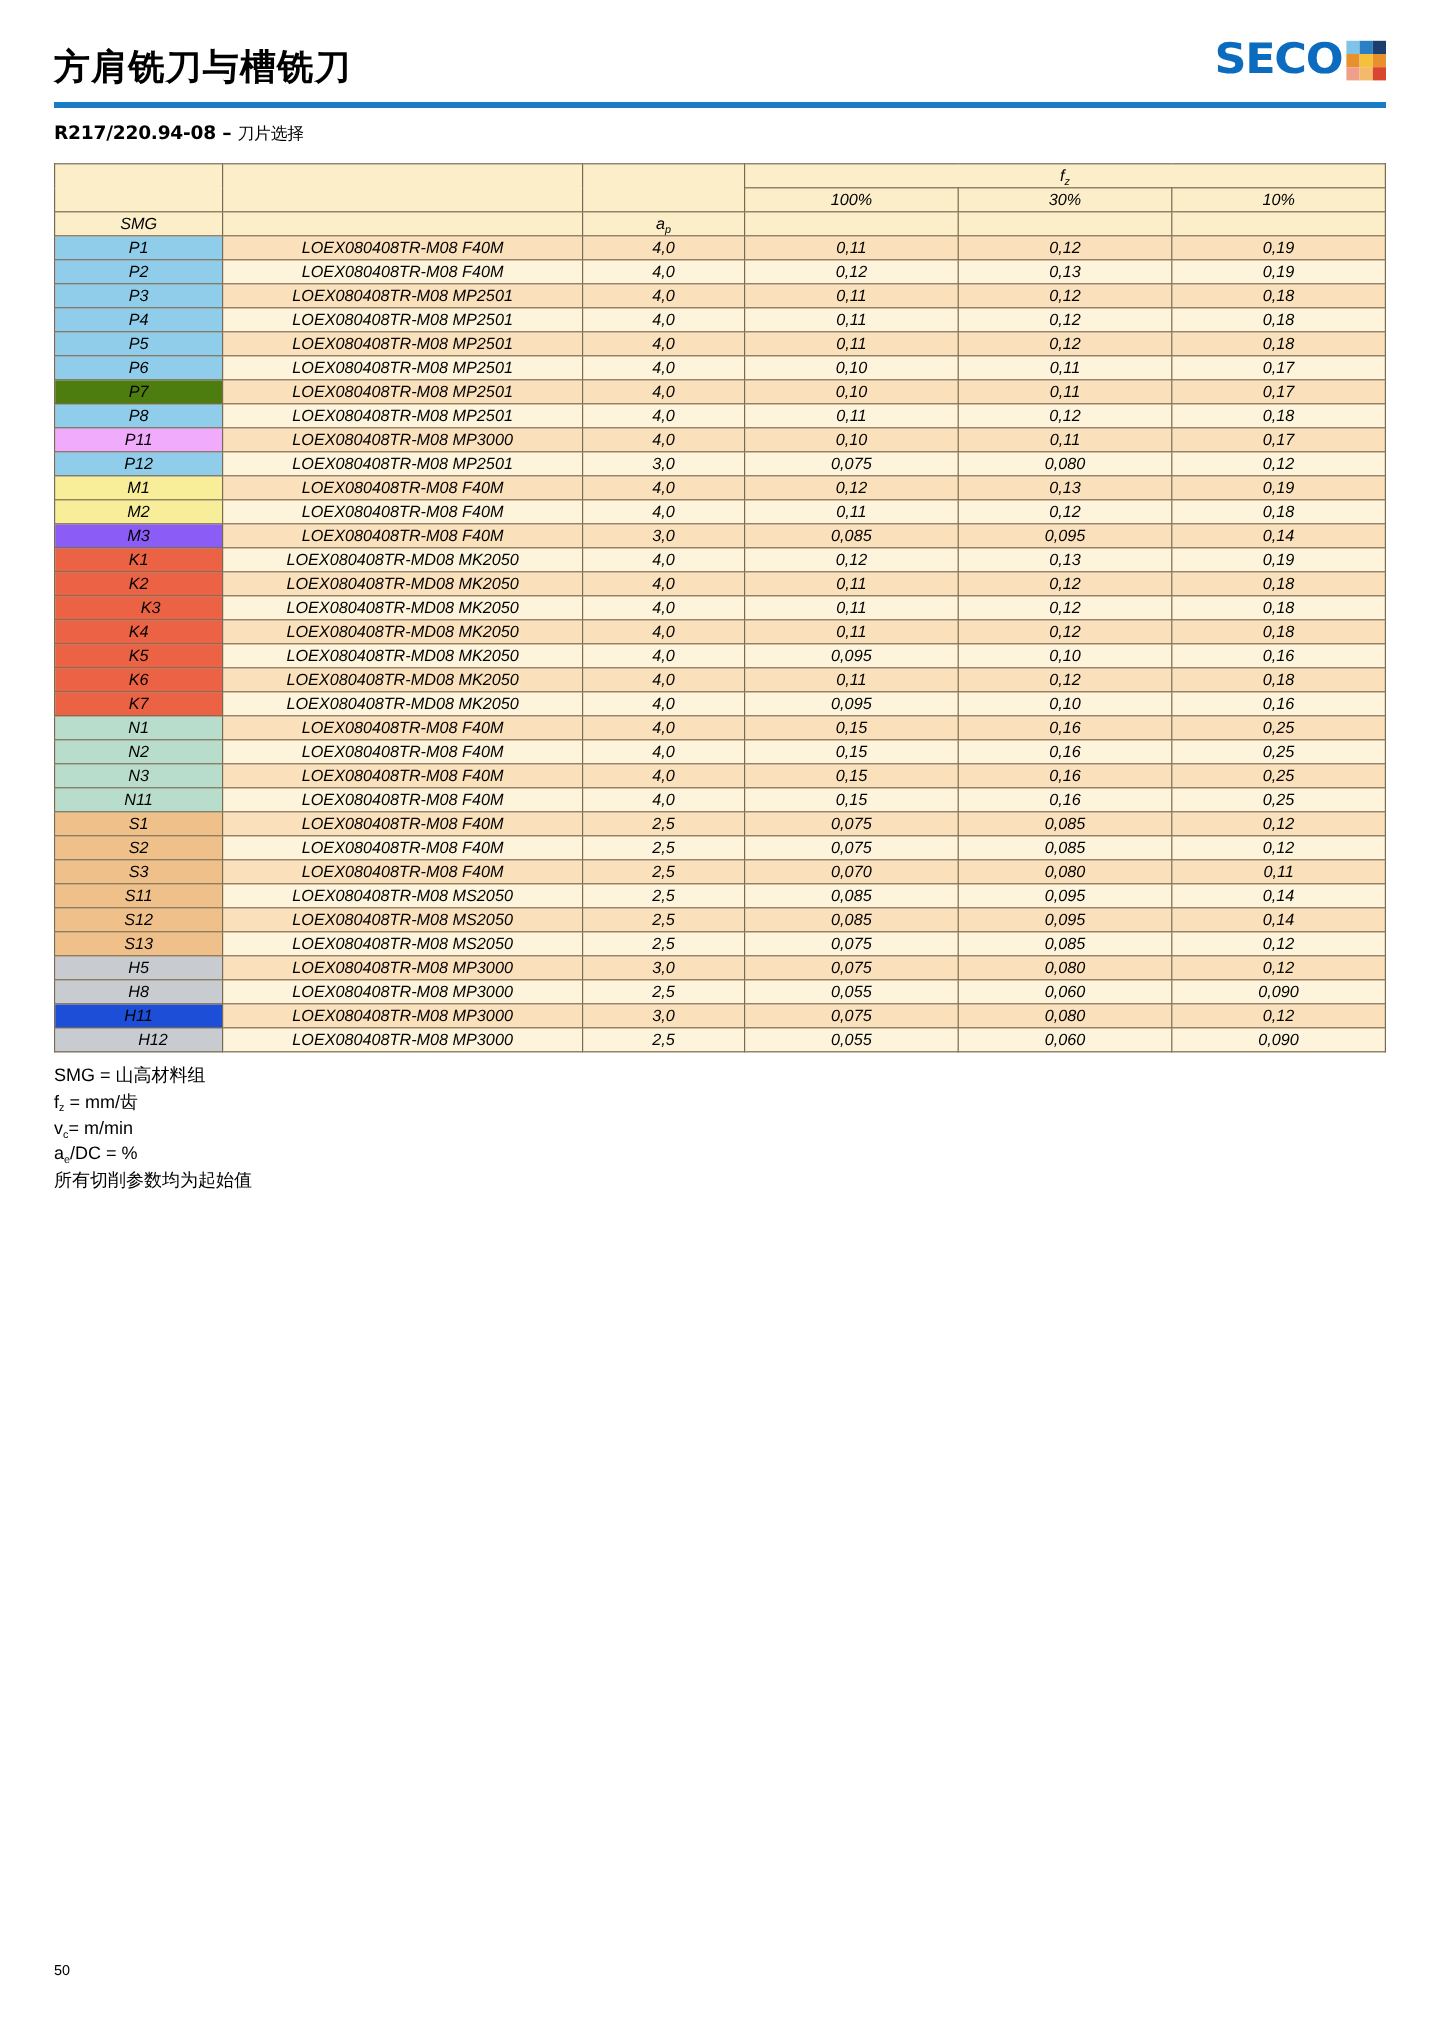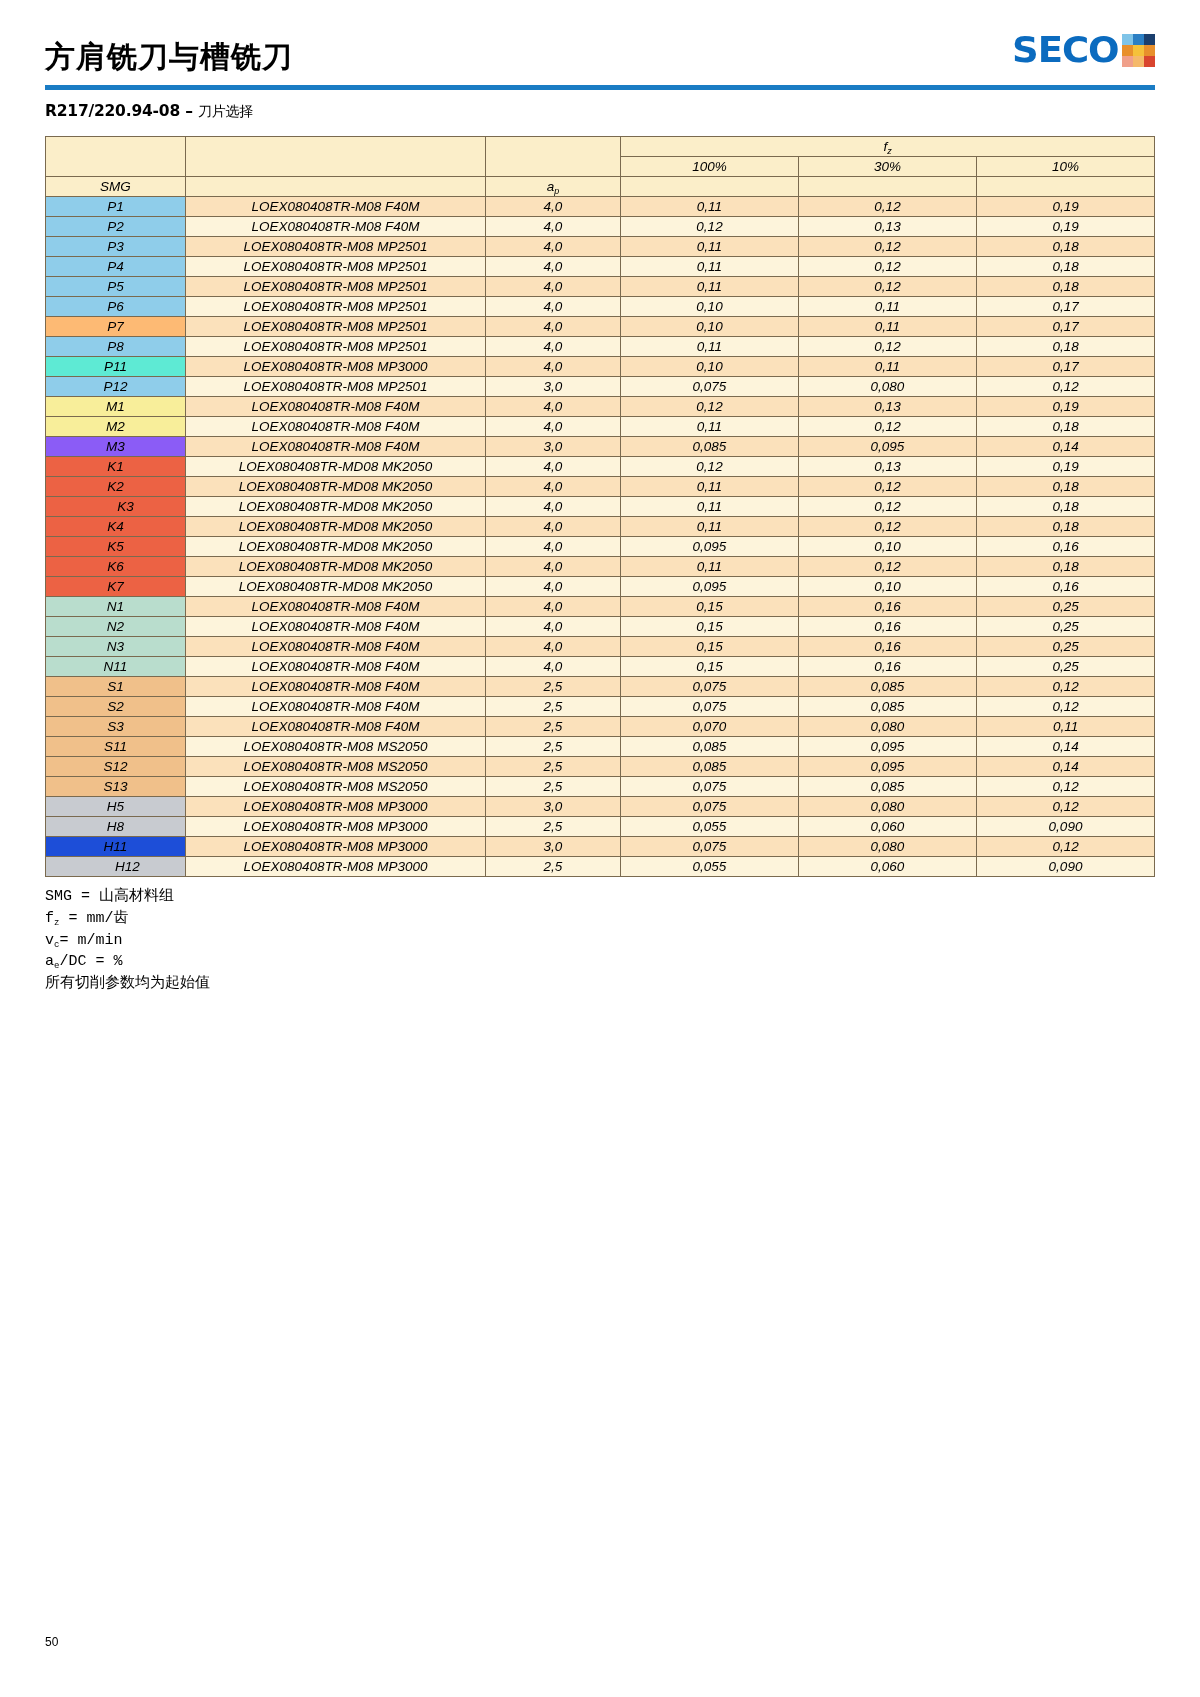--- a/index.html
+++ b/index.html
@@ -85,21 +85,21 @@
 
   td.insert { text-align:left; padding-left:13px; }
 
   tr.odd  td.body { background:#fbe1bb; }
   tr.even td.body { background:#fdf4db; }
 
   sub { font-size:9px; vertical-align:baseline; position:relative; top:3px; }
 
   
   .notes { margin-top:9px; font-size:15px; line-height:1.45; font-family:"Liberation Sans", sans-serif; }
-  .notes div { white-space:pre;font-family:Liberation Mono, monospace; }
+  .notes div { white-space:pre; }
 
   .pageno {
     position:absolute;
     left:45px; bottom:48px;
     font-size:12px;
   }
 </style>
 </head>
 <body>
 
@@ -206,37 +206,37 @@
         </tr>
         <tr class="even">
           <td style="background: rgb(143, 205, 234);">P6</td>
           <td class="insert body">LOEX080408TR-M08 MP2501</td>
           <td class="body">4,0</td>
           <td class="body">0,10</td>
           <td class="body">0,11</td>
           <td class="body">0,17</td>
         </tr>
         <tr class="odd">
-          <td style="background: #fdba74;">P7</td>
+          <td style="background: #4d7c0f;">P7</td>
           <td class="insert body">LOEX080408TR-M08 MP2501</td>
           <td class="body">4,0</td>
           <td class="body">0,10</td>
           <td class="body">0,11</td>
           <td class="body">0,17</td>
         </tr>
         <tr class="even">
           <td style="background: rgb(143, 205, 234);">P8</td>
           <td class="insert body">LOEX080408TR-M08 MP2501</td>
           <td class="body">4,0</td>
           <td class="body">0,11</td>
           <td class="body">0,12</td>
           <td class="body">0,18</td>
         </tr>
         <tr class="odd">
-          <td style="background: #5eead4;">P11</td>
+          <td style="background: #f0abfc;">P11</td>
           <td class="insert body">LOEX080408TR-M08 MP3000</td>
           <td class="body">4,0</td>
           <td class="body">0,10</td>
           <td class="body">0,11</td>
           <td class="body">0,17</td>
         </tr>
         <tr class="even">
           <td style="background: rgb(143, 205, 234);">P12</td>
           <td class="insert body">LOEX080408TR-M08 MP2501</td>
           <td class="body">3,0</td>

